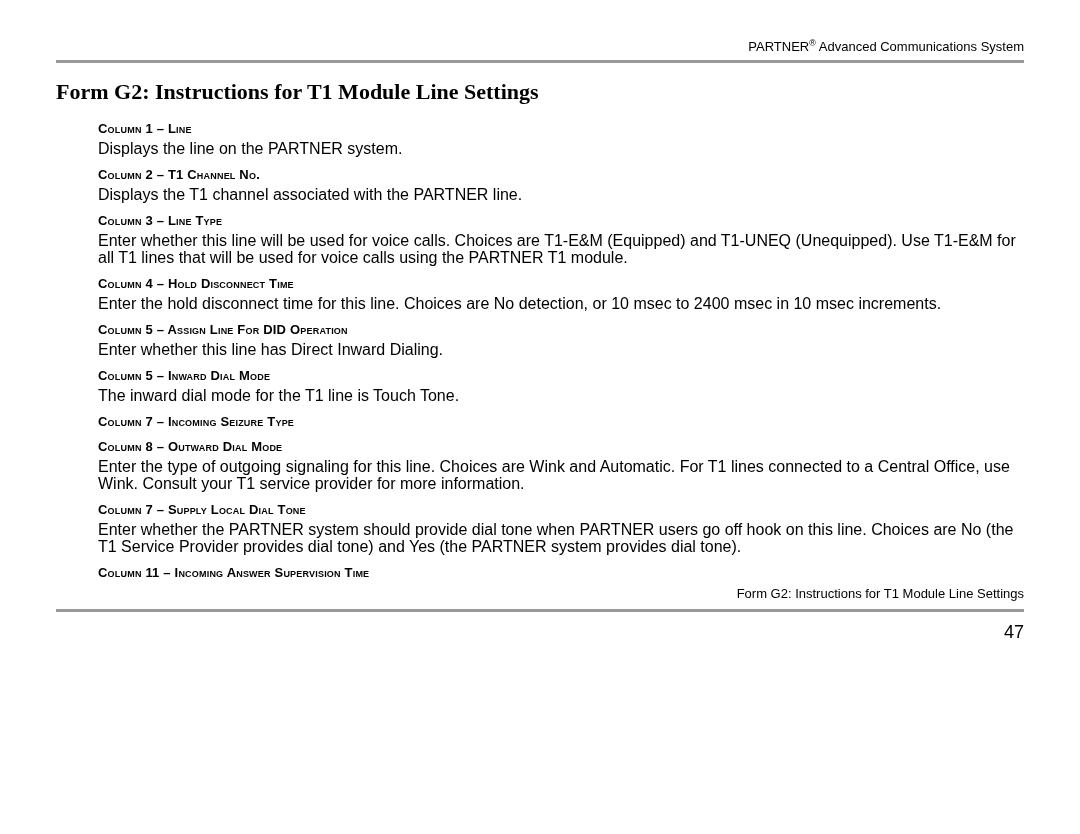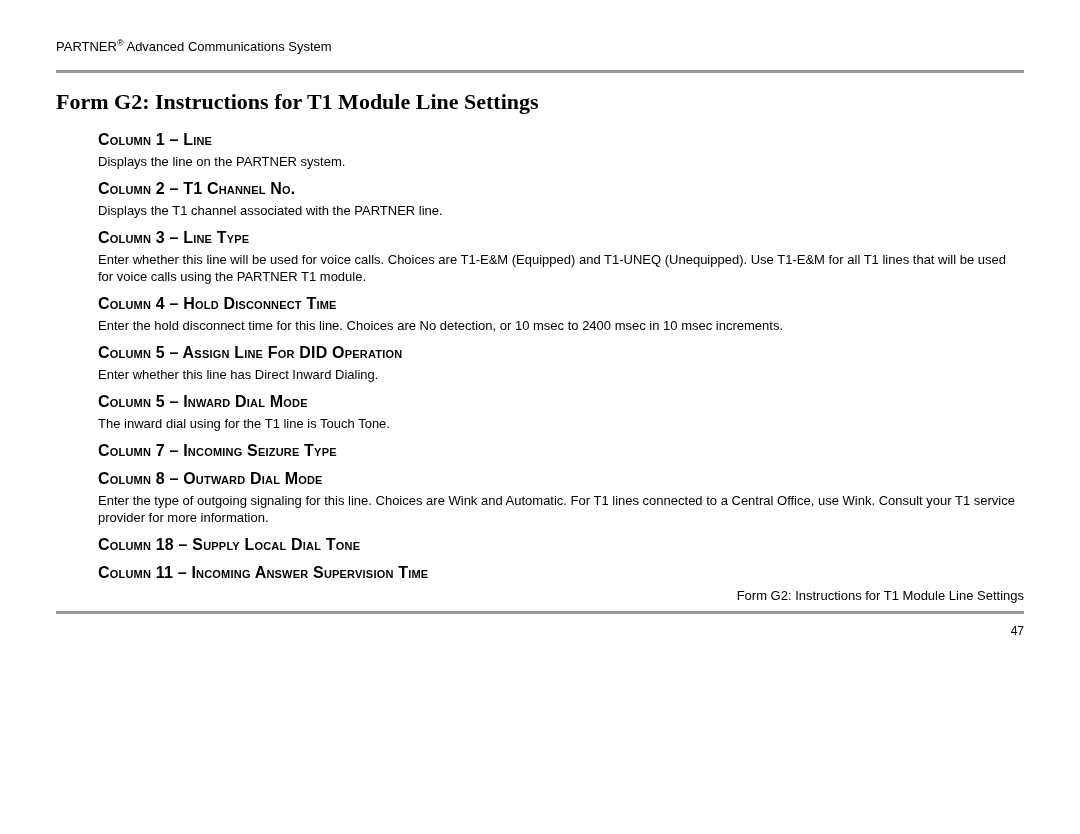--- a/index.html
+++ b/index.html
@@ -12,24 +12,24 @@
     height: 834px;
     font-family: Arial, Helvetica, sans-serif;
     color: #000;
     box-sizing: border-box;
     position: relative;
   }
   .page {
     padding: 38px 56px 0 56px;
   }
   .doc-header {
-    text-align: left;
+    text-align: right;
     font-size: 13px;
     font-family: Arial, Helvetica, sans-serif;
-    margin-bottom: 16px;
+    margin-bottom: 6px;
   }
   .doc-header sup {
     font-size: 9px;
     vertical-align: super;
   }
   .rule-top {
     border-top: 3px solid #999;
     height: 0;
     margin-bottom: 16px;
   }
@@ -44,40 +44,40 @@
     font-weight: bold;
     font-size: 22px;
     margin: 0 0 16px 0;
   }
   .section {
     margin: 0 0 0 42px;
   }
   .col-head {
     font-family: Arial, Helvetica, sans-serif;
     font-weight: bold;
-    font-size: 16px;
+    font-size: 13px;
     font-variant: small-caps;
     letter-spacing: 0.2px;
     margin: 10px 0 4px 0;
   }
   .col-body {
     font-family: Arial, Helvetica, sans-serif;
-    font-size: 13px;
+    font-size: 16px;
     line-height: 17px;
     margin: 0 0 6px 0;
   }
   .doc-footer {
     margin-top: 6px;
     text-align: right;
     font-size: 13px;
     font-family: Arial, Helvetica, sans-serif;
   }
   .page-number {
     text-align: right;
-    font-size: 12px;
+    font-size: 18px;
     margin-top: 10px;
   }
 </style>
 </head>
 <body>
 
 <div class="page">
   <div class="doc-header">
     <span>PARTNER</span><sup>®</sup>
     <span>Advanced Communications System</span>
@@ -96,29 +96,30 @@
     <div class="col-head">Column 3 – Line Type</div>
     <div class="col-body">Enter whether this line will be used for voice calls. Choices are T1-E&amp;M (Equipped) and T1-UNEQ (Unequipped). Use T1-E&amp;M for all T1 lines that will be used for voice calls using the PARTNER T1 module.</div>
 
     <div class="col-head">Column 4 – Hold Disconnect Time</div>
     <div class="col-body">Enter the hold disconnect time for this line. Choices are No detection, or 10 msec to 2400 msec in 10 msec increments.</div>
 
     <div class="col-head">Column 5 – Assign Line For DID Operation</div>
     <div class="col-body">Enter whether this line has Direct Inward Dialing.</div>
 
     <div class="col-head">Column 5 – Inward Dial Mode</div>
-    <div class="col-body">The inward dial using for the T1 line is Touch Tone.</div>
+    <div class="col-body">The inward dial mode for the T1 line is Touch Tone.</div>
 
     <div class="col-head">Column 7 – Incoming Seizure Type</div>
 
     <div class="col-head">Column 8 – Outward Dial Mode</div>
 
     <div class="col-body">Enter the type of outgoing signaling for this line. Choices are Wink and Automatic. For T1 lines connected to a Central Office, use Wink. Consult your T1 service provider for more information.</div>
 
-    <div class="col-head">Column 18 – Supply Local Dial Tone</div>
+    <div class="col-head">Column 7 – Supply Local Dial Tone</div>
+    <div class="col-body">Enter whether the PARTNER system should provide dial tone when PARTNER users go off hook on this line. Choices are No (the T1 Service Provider provides dial tone) and Yes (the PARTNER system provides dial tone).</div>
 
     <div class="col-head">Column 11 – Incoming Answer Supervision Time</div>
   </div>
 
   <div class="doc-footer">Form G2: Instructions for T1 Module Line Settings</div>
   <div class="rule-bottom"></div>
   <div class="page-number">47</div>
 </div>
 
 </body></html>

